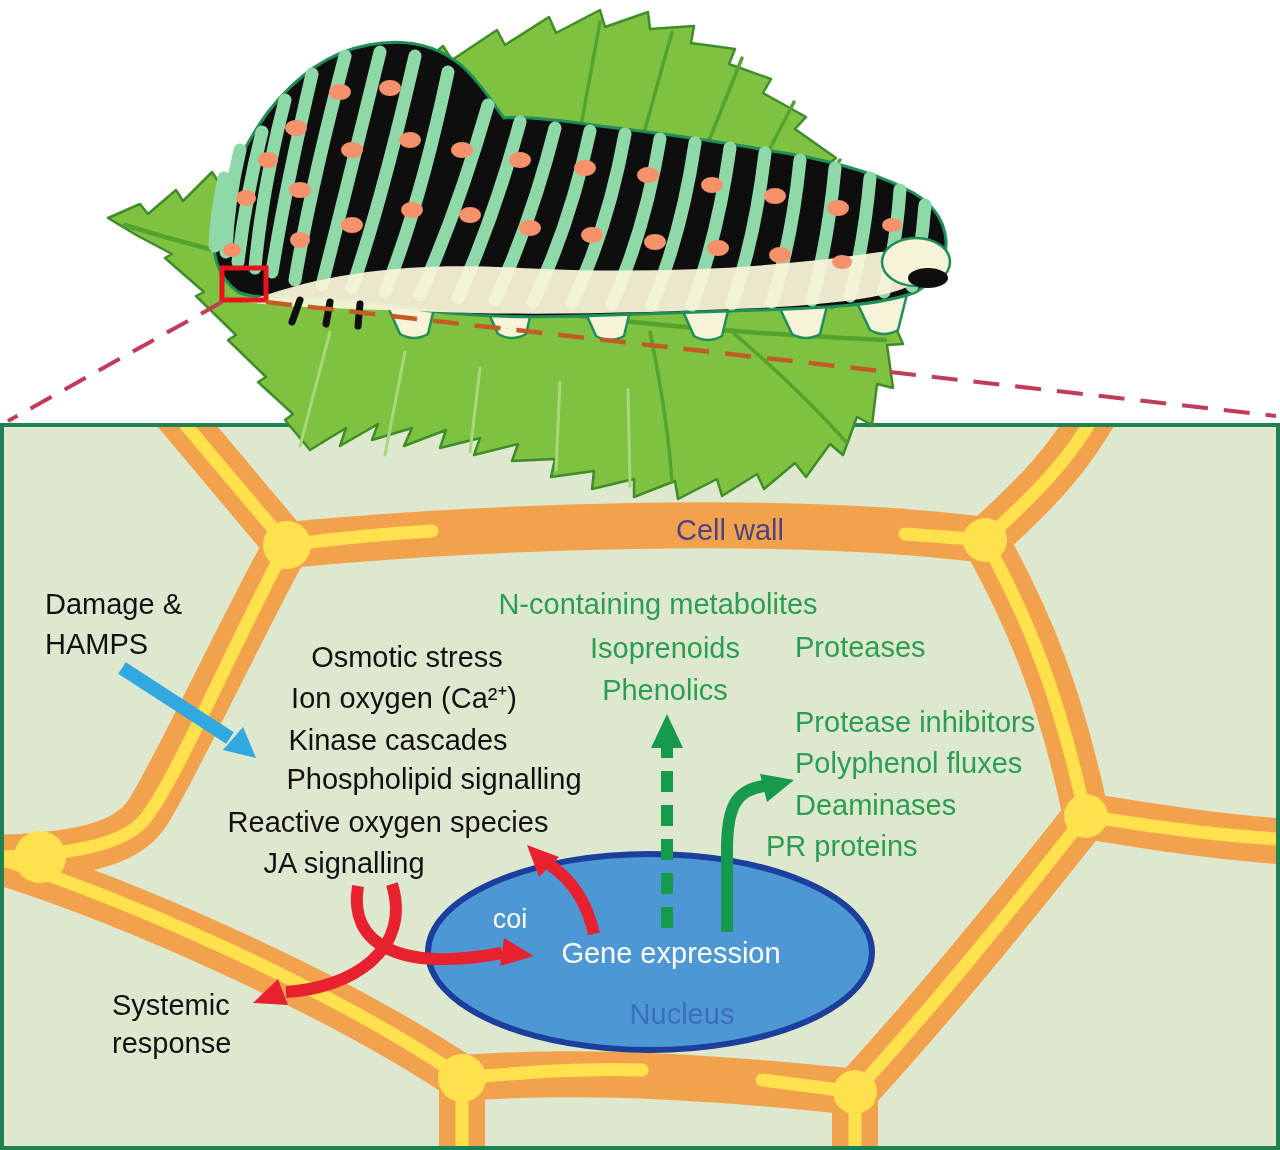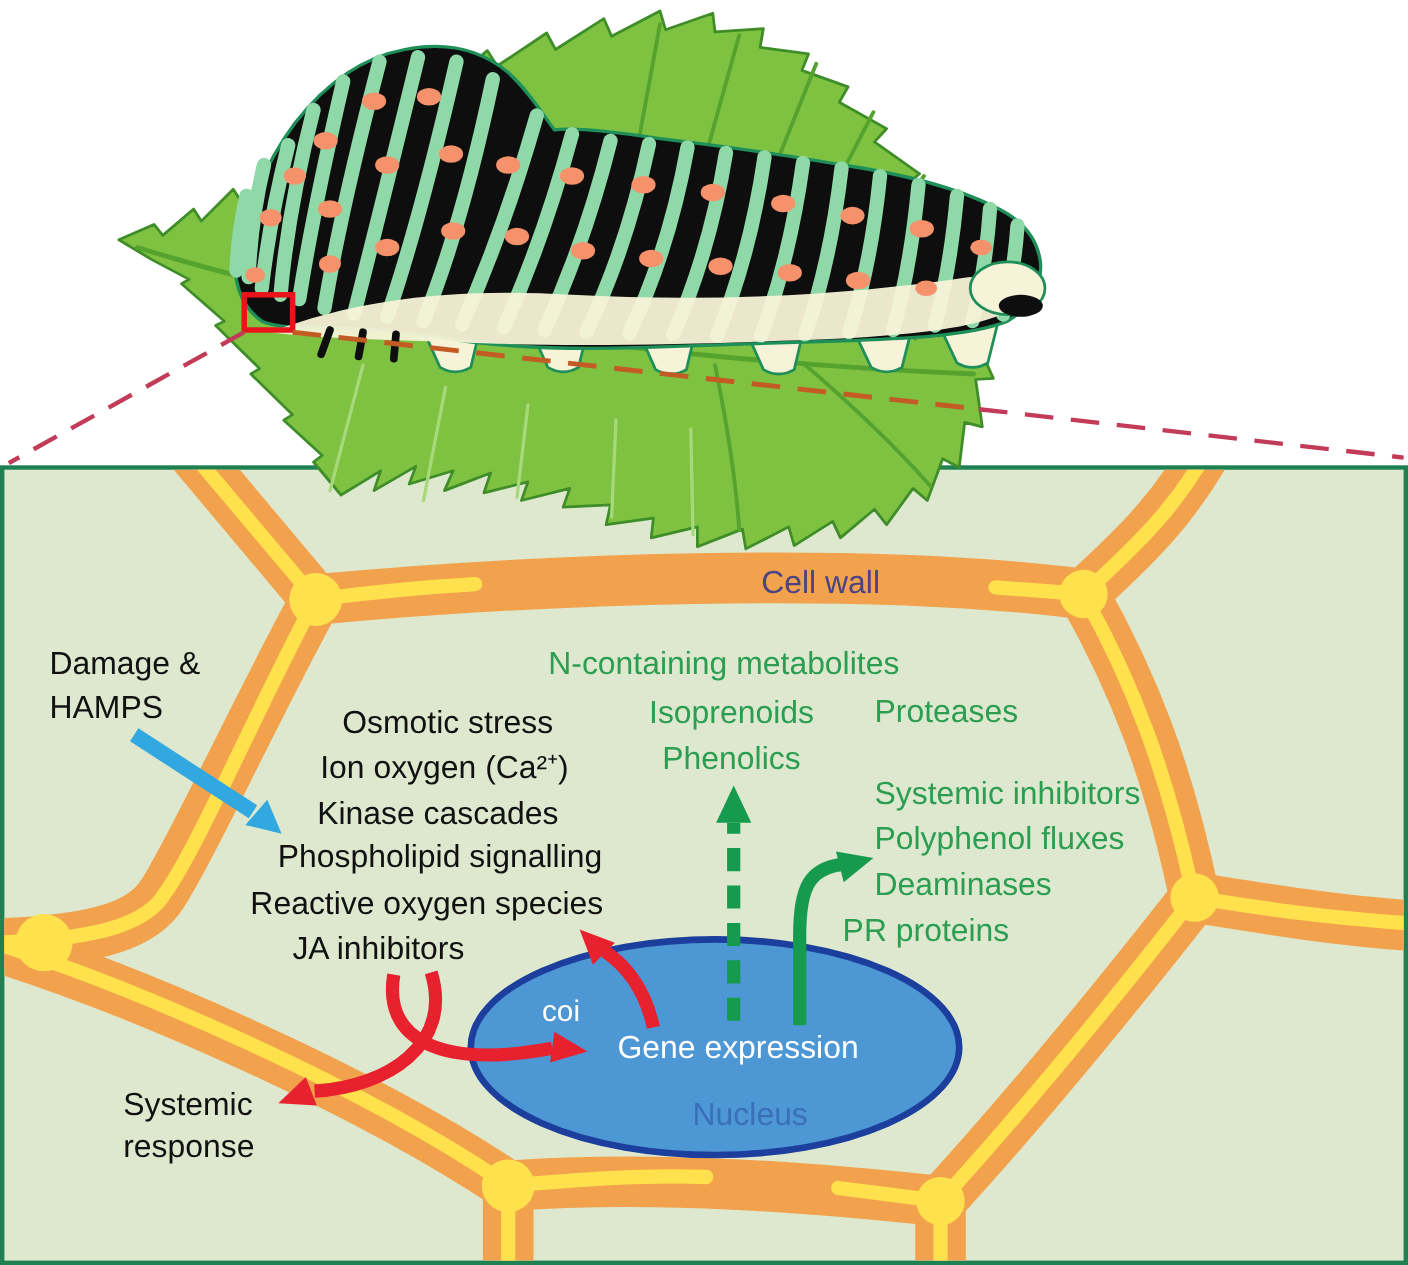--- a/index.html
+++ b/index.html
@@ -4,21 +4,21 @@
 <style>
   html,body{margin:0;padding:0;background:#fff;}
   .stage{position:relative;width:1280px;height:1150px;overflow:hidden;
          font-family:"Liberation Sans", sans-serif;background:var(--page_bg,#fff);}
   .stage svg{position:absolute;left:0;top:0;}
   .lbl{position:absolute;white-space:nowrap;font-size:29px;line-height:1.15;
        color:var(--text_black);}
   .ctr{transform:translateX(-50%);}
   .green{color:var(--text_green);}
   .white{color:#fff;}
-  .purple{color:var(--cell_wall_text);margin-left:16px;}
+  .purple{color:var(--cell_wall_text);}
   .nucblue{color:var(--nucleus_text);}
   .coi{font-size:27px;text-align:right;}
 </style>
 </head>
 <body>
 
 <div class="stage">
 
 <svg width="1280" height="1150" viewBox="0 0 1280 1150">
 
@@ -236,30 +236,30 @@
 
 <div>
   <div class="lbl ctr purple" style="left:730px;top:514px">Cell wall</div>
 
   <div class="lbl" style="left:45px;top:588px">Damage &amp;</div>
   <div class="lbl" style="left:45px;top:628px">HAMPS</div>
 
   <div class="lbl ctr" style="left:407px;top:641px">Osmotic stress</div>
   <div class="lbl ctr" style="left:404px;top:682px">Ion oxygen (Ca²⁺)</div>
   <div class="lbl ctr" style="left:398px;top:724px">Kinase cascades</div>
-  <div class="lbl ctr" style="left:400px;top:763px">Phospholipid signalling</div>
+  <div class="lbl ctr" style="left:434px;top:763px">Phospholipid signalling</div>
   <div class="lbl ctr" style="left:388px;top:806px">Reactive oxygen species</div>
-  <div class="lbl ctr" style="left:344px;top:847px">JA inhibitors</div>
+  <div class="lbl ctr" style="left:344px;top:847px">JA signalling</div>
 
   <div class="lbl ctr green" style="left:658px;top:588px">N-containing metabolites</div>
   <div class="lbl ctr green" style="left:665px;top:632px">Isoprenoids</div>
   <div class="lbl ctr green" style="left:665px;top:674px">Phenolics</div>
 
   <div class="lbl green" style="left:795px;top:631px">Proteases</div>
-  <div class="lbl green" style="left:795px;top:706px">Systemic inhibitors</div>
+  <div class="lbl green" style="left:795px;top:706px">Protease inhibitors</div>
   <div class="lbl green" style="left:795px;top:747px">Polyphenol fluxes</div>
   <div class="lbl green" style="left:795px;top:789px">Deaminases</div>
   <div class="lbl green" style="left:766px;top:830px">PR proteins</div>
 
   <div class="lbl ctr white coi" style="left:510px;top:904px">coi</div>
   <div class="lbl ctr white" style="left:671px;top:937px">Gene expression</div>
   <div class="lbl ctr nucblue" style="left:682px;top:998px">Nucleus</div>
 
   <div class="lbl" style="left:112px;top:989px">Systemic</div>
   <div class="lbl" style="left:112px;top:1027px">response</div>

